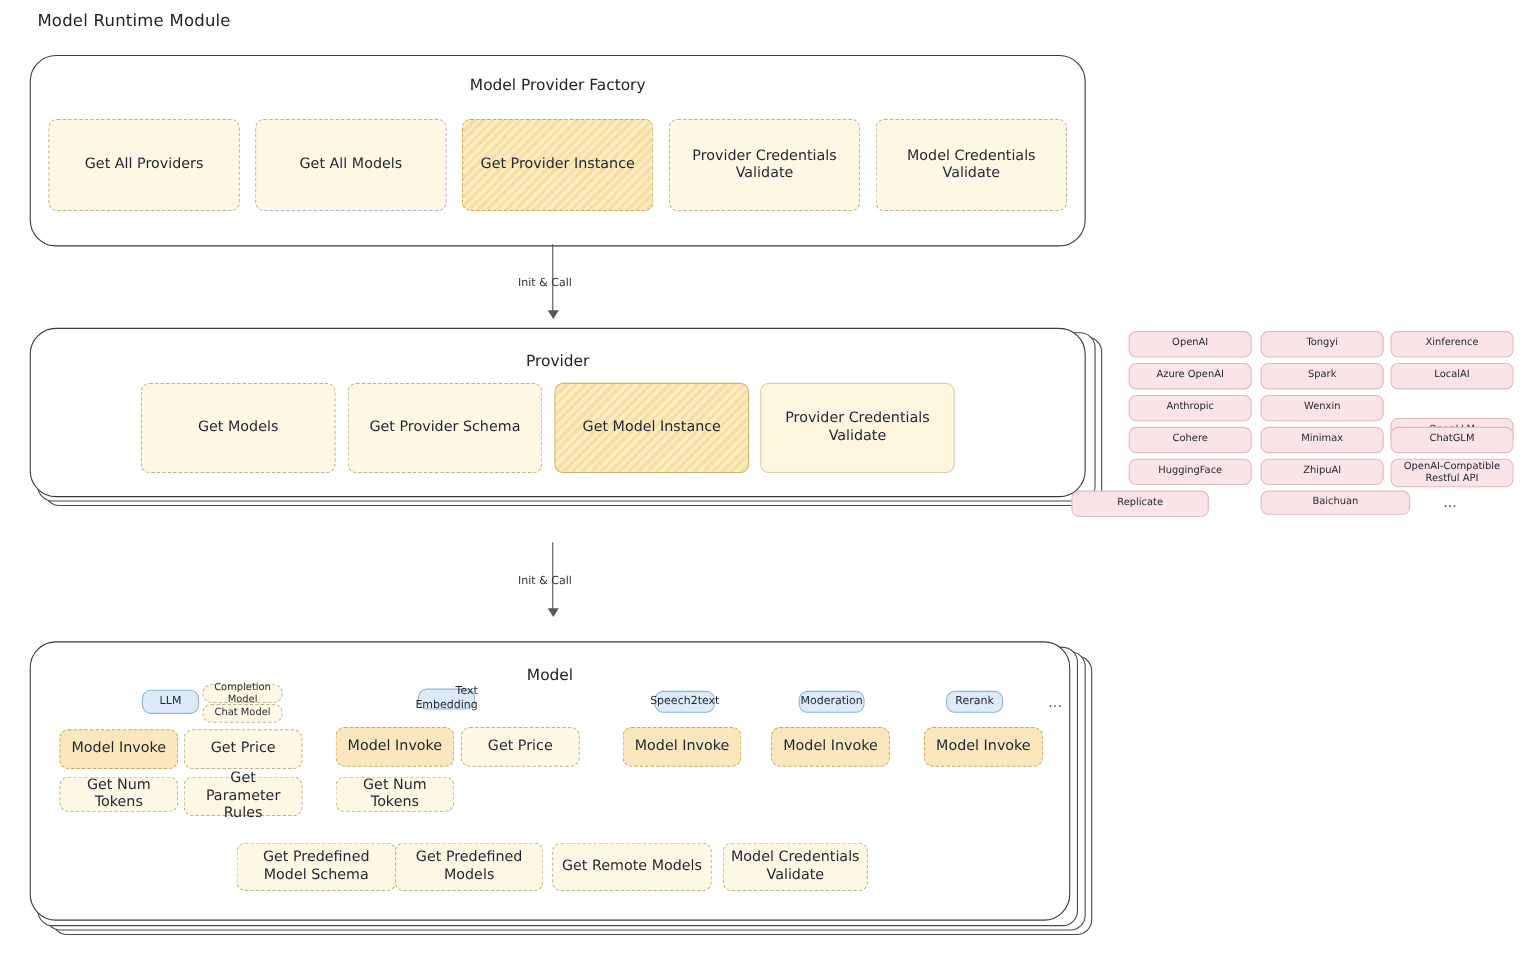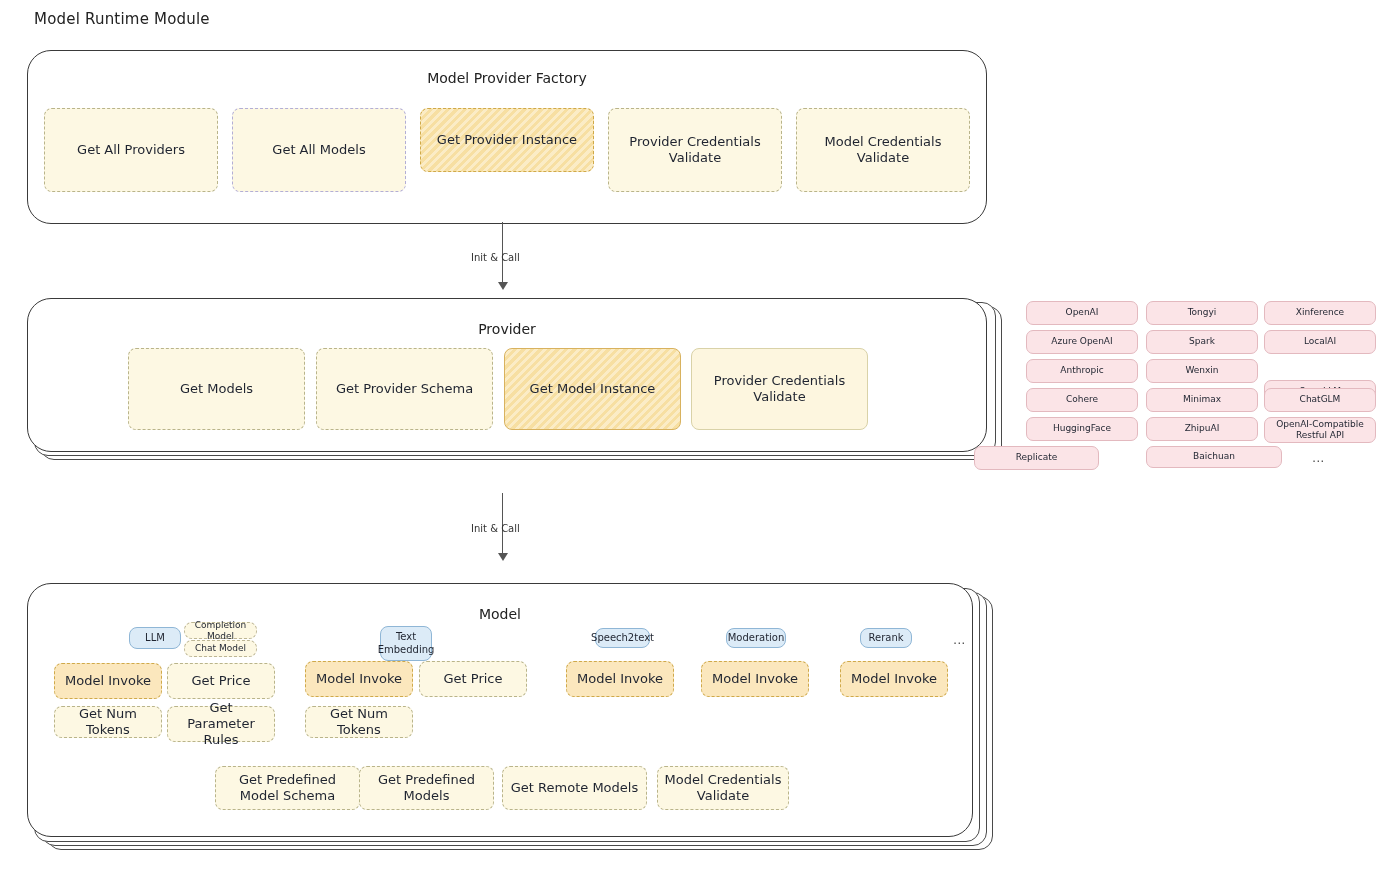--- a/index.html
+++ b/index.html
@@ -134,21 +134,21 @@
 </head>
 <body>
 
 <div class="page-title">Model Runtime Module</div>
 
 <div class="panel" style="left:27px; top:50px; width:958px; height:172px;">
   <div class="panel-title" style="top:19px;">Model Provider Factory</div>
 </div>
 <div class="node dashed" style="left:44px; top:108px; width:174px; height:84px;">Get All Providers</div>
 <div class="node dashed-purple" style="left:232px; top:108px; width:174px; height:84px;">Get All Models</div>
-<div class="node highlight" style="left:420px; top:108px; width:174px; height:64px;">Get Provider Instance</div>
+<div class="node highlight" style="left:420px; top:108px; width:174px; height:84px;">Get Provider Instance</div>
 <div class="node dashed" style="left:608px; top:108px; width:174px; height:84px;">Provider Credentials Validate</div>
 <div class="node dashed" style="left:796px; top:108px; width:174px; height:84px;">Model Credentials Validate</div>
 
 <div class="arrow-line" style="left:502px; top:222px; height:62px;"></div>
 <div class="arrow-head" style="left:498px; top:282px;"></div>
 <div class="arrow-label" style="left:471px; top:252px;">Init &amp; Call</div>
 
 <div class="stack" style="left:40px; top:306px; width:960px; height:152px;"></div>
 <div class="stack" style="left:34px; top:302px; width:960px; height:152px;"></div>
 <div class="panel" style="left:27px; top:298px; width:958px; height:152px;">
@@ -188,21 +188,21 @@
 <div class="stack" style="left:41px; top:592px; width:944px; height:252px;"></div>
 <div class="stack" style="left:34px; top:588px; width:944px; height:252px;"></div>
 <div class="panel" style="left:27px; top:583px; width:944px; height:252px;">
   <div class="panel-title" style="top:22px;">Model</div>
 </div>
 
 <div class="node blue" style="left:129px; top:627px; width:52px; height:22px;">LLM</div>
 <div class="node tiny-dash" style="left:184px; top:622px; width:73px; height:17px;">Completion Model</div>
 <div class="node tiny-dash" style="left:184px; top:640px; width:73px; height:17px;">Chat Model</div>
 
-<div class="node blue" style="left:380px; top:626px; width:52px; height:35px;">Text Embedding</div>
+<div class="node blue" style="left:380px; top:626px; width:52px; height:19px;text-align:right;">Text Embedding</div>
 <div class="node blue" style="left:595px; top:628px; width:55px; height:20px;">Speech2text</div>
 <div class="node blue" style="left:726px; top:628px; width:60px; height:20px;">Moderation</div>
 <div class="node blue" style="left:860px; top:628px; width:52px; height:20px;">Rerank</div>
 <div class="ellipsis" style="left:953px; top:632px;">...</div>
 
 <div class="node amber-dash" style="left:54px; top:663px; width:108px; height:36px;">Model Invoke</div>
 <div class="node dashed" style="left:167px; top:663px; width:108px; height:36px;">Get Price</div>
 <div class="node dashed" style="left:54px; top:706px; width:108px; height:32px;">Get Num Tokens</div>
 <div class="node dashed" style="left:167px; top:706px; width:108px; height:36px;">Get Parameter Rules</div>
 

